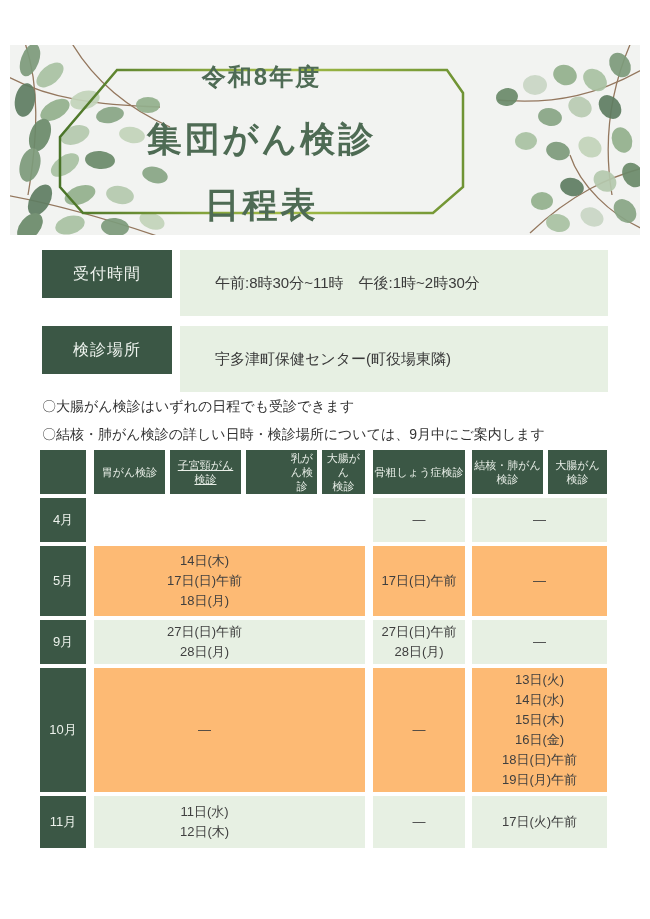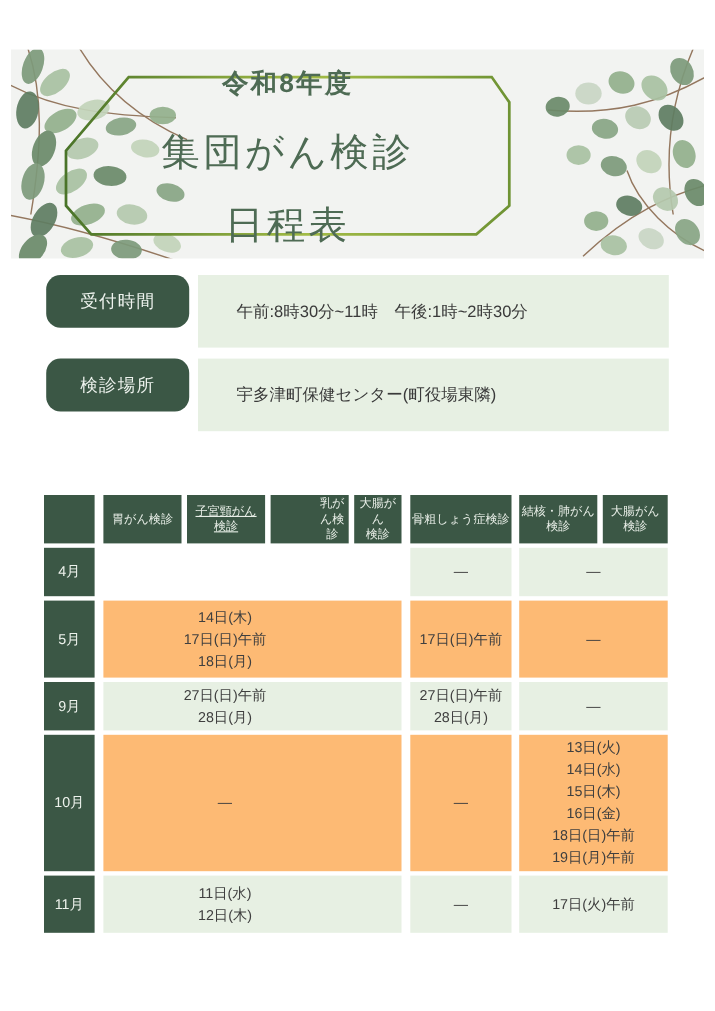--- a/index.html
+++ b/index.html
@@ -11,29 +11,29 @@
     position: absolute; left: 10px; top: 45px; width: 630px; height: 190px;
     background: #f2f3f1; overflow: hidden;
   }
   .banner svg.deco { position: absolute; left: 0; top: 0; }
   .title-block {
     position: absolute; left: 50px; top: 0; width: 403px; height: 190px;
     display: flex; flex-direction: column; align-items: center; justify-content: center;
     padding-top: 6px; text-align: center; color: #4e6b54; z-index: 3; gap: 24px;
   }
   .title-year { font-size: 24px; font-weight: bold; letter-spacing: 2px; line-height: 34px; }
-  .title-main { font-size: 35px; font-weight: normal; letter-spacing: 3px; line-height: 42px; }
+  .title-main { font-size: 35px; font-weight: bold; letter-spacing: 3px; line-height: 42px; }
 
   
   .info-section { position: absolute; left: 42px; top: 250px; width: 566px; }
   .info-row { display: flex; gap: 8px; margin-bottom: 10px; }
   .info-label {
     width: 130px; height: 48px; background: #3b5745; color: #eef3ee;
     display: flex; align-items: center; justify-content: center;
-    font-size: 16px; letter-spacing: 1px; border-radius: 13px;
+    font-size: 16px; letter-spacing: 1px;
   }
   .info-value {
     width: 428px; height: 66px; background: #e7f0e3; color: #3a3a3a;
     display: flex; align-items: center; padding-left: 35px; font-size: 15px;
   }
 
   
   .notes { position: absolute; left: 42px; top: 392px; color: #333333; font-size: 14px; line-height: 28px; }
 
   
@@ -145,20 +145,24 @@
     <div class="info-row">
       <div class="info-label">受付時間</div>
       <div class="info-value">午前:8時30分~11時　午後:1時~2時30分</div>
     </div>
     <div class="info-row">
       <div class="info-label">検診場所</div>
       <div class="info-value">宇多津町保健センター(町役場東隣)</div>
     </div>
   </div>
 
+  <div class="notes">
+    <div>〇大腸がん検診はいずれの日程でも受診できます</div>
+    <div>〇結核・肺がん検診の詳しい日時・検診場所については、9月中にご案内します</div>
+  </div>
 
   <div class="sched">
 
     <div class="cell hcell gc1"></div>
     <div class="cell hcell gc3">胃がん検診</div>
     <div class="cell hcell gc5">子宮頸がん
 検診</div>
     <div class="cell hcell gc7">乳がん検診</div>
     <div class="cell hcell gc9">大腸がん
 検診</div>

